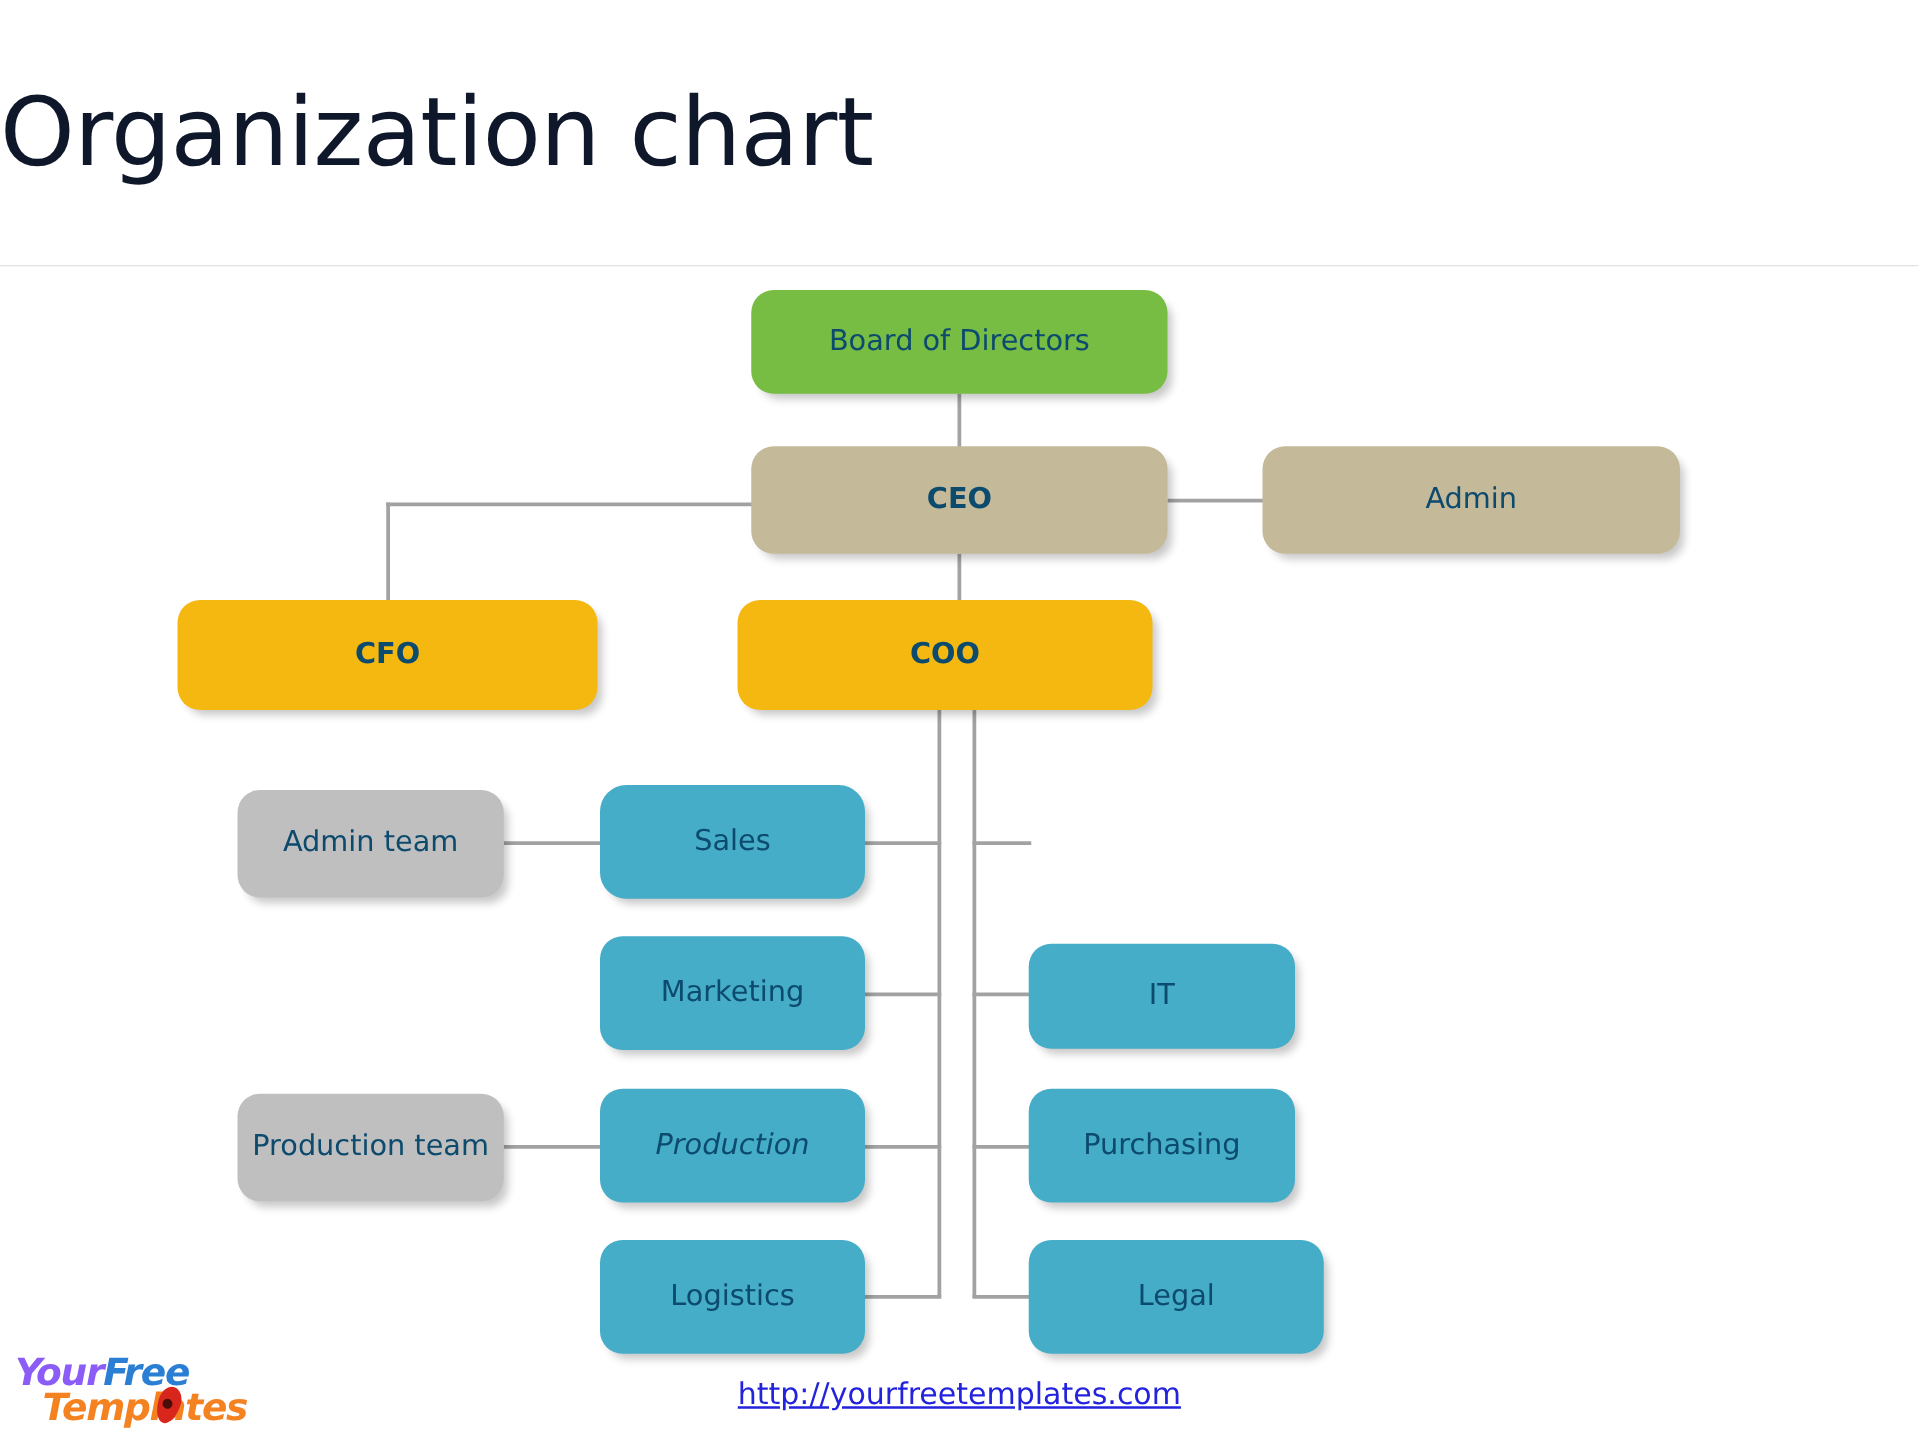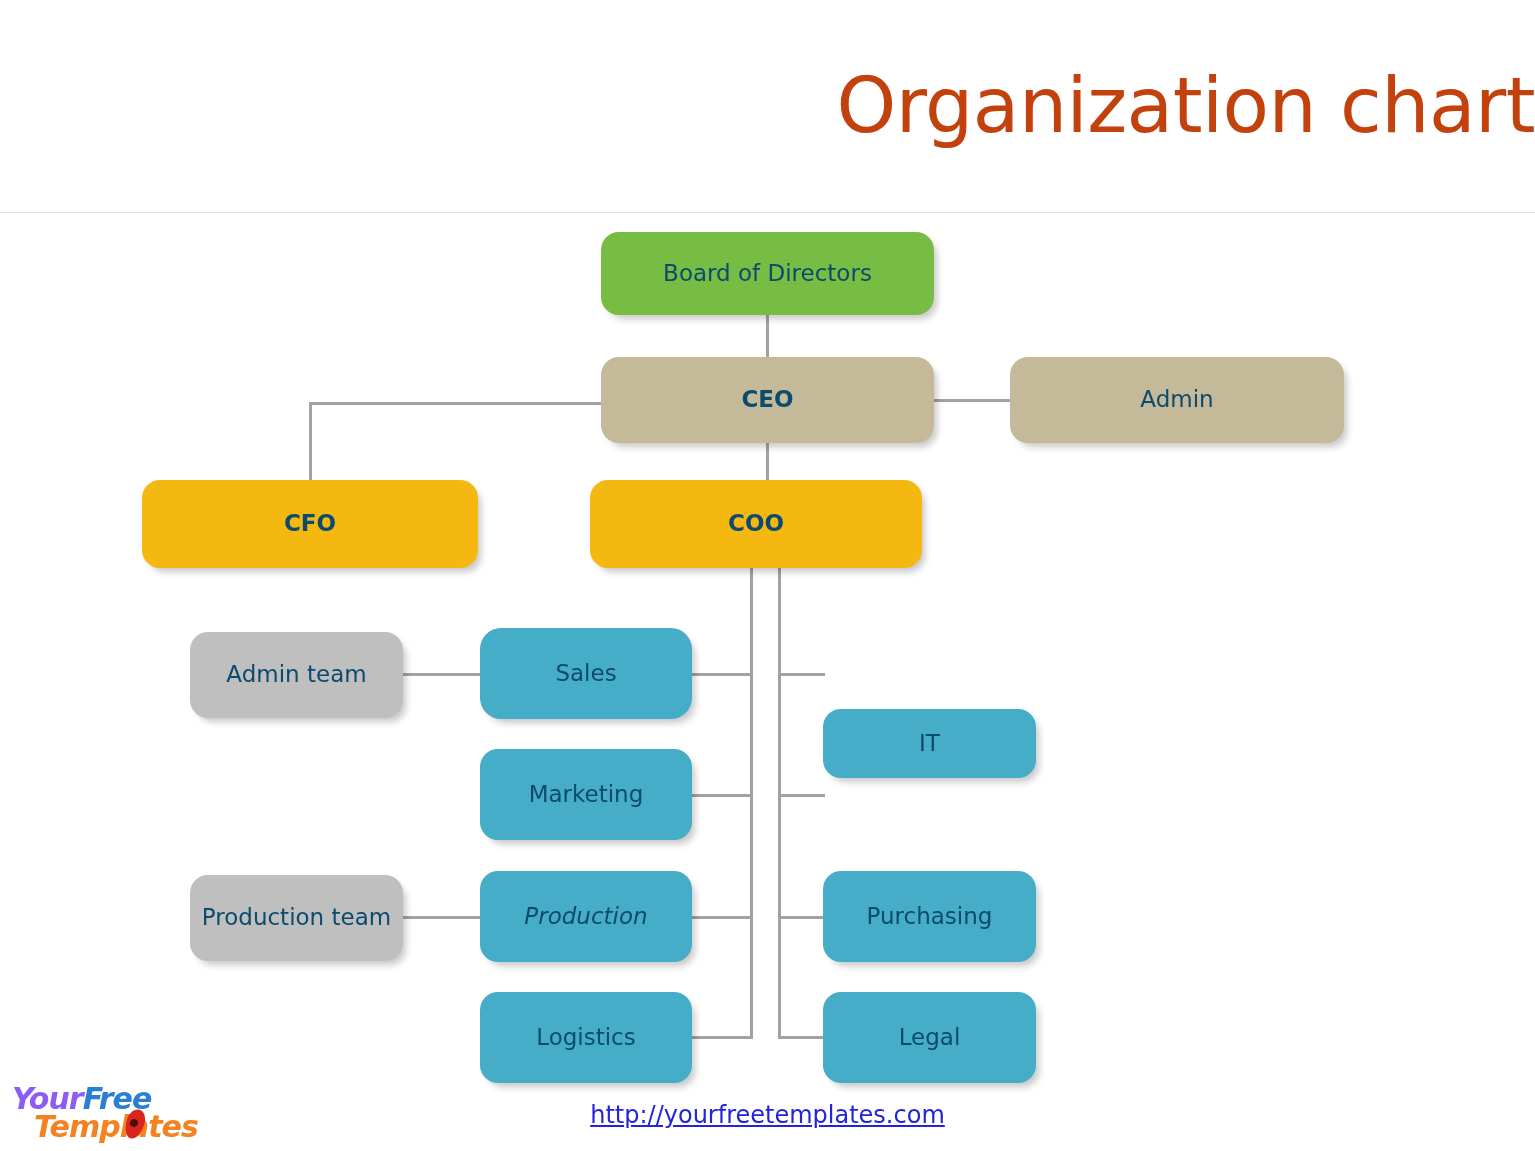--- a/index.html
+++ b/index.html
@@ -15,24 +15,24 @@
     font-family: "DejaVu Sans", sans-serif;
     overflow: hidden;
   }
 
   
   #page-title {
     position: absolute;
     left: 0;
     top: 62px;
     width: 1535px;
-    text-align: right;
+    text-align: left;
     font-size: 76px;
     font-weight: 400;
-    color: #c2410c;
+    color: #0f172a;
     letter-spacing: -0.5px;
     line-height: 1.15;
     white-space: nowrap;
   }
   #header-divider {
     position: absolute;
     left: 0;
     top: 212px;
     width: 1535px;
     height: 1px;
@@ -171,25 +171,25 @@
 
   <div class="node blue" style="left:480px; top:628px; width:212px; height:91px;border-radius:21px;">Sales</div>
 
   <div class="node blue" style="left:480px; top:749px; width:212px; height:91px;">Marketing</div>
 
   <div class="node blue" style="left:480px; top:871px; width:212px; height:91px;font-style:italic;">Production</div>
 
   <div class="node blue" style="left:480px; top:992px; width:212px; height:91px;">Logistics</div>
 
 
-  <div class="node blue" style="left:823px; top:709px; width:213px; height:69px;">IT</div>
+  <div class="node blue" style="left:823px; top:755px; width:213px; height:84px;">IT</div>
 
   <div class="node blue" style="left:823px; top:871px; width:213px; height:91px;">Purchasing</div>
 
-  <div class="node blue" style="left:823px; top:992px; width:213px; height:91px;">Legal</div>
+  <div class="node blue" style="left:823px; top:992px; width:236px; height:91px;">Legal</div>
 
   <div class="node gray" style="left:190px; top:632px; width:213px; height:86px;">Admin team</div>
 
   <div class="node gray" style="left:190px; top:875px; width:213px; height:86px;">Production team</div>
 
   <a id="site-url" href="#">http://yourfreetemplates.com</a>
 
   <div id="logo">
     <div class="l-row l-row1">
       <span class="w-your">Your</span><span class="w-free">Free</span>

